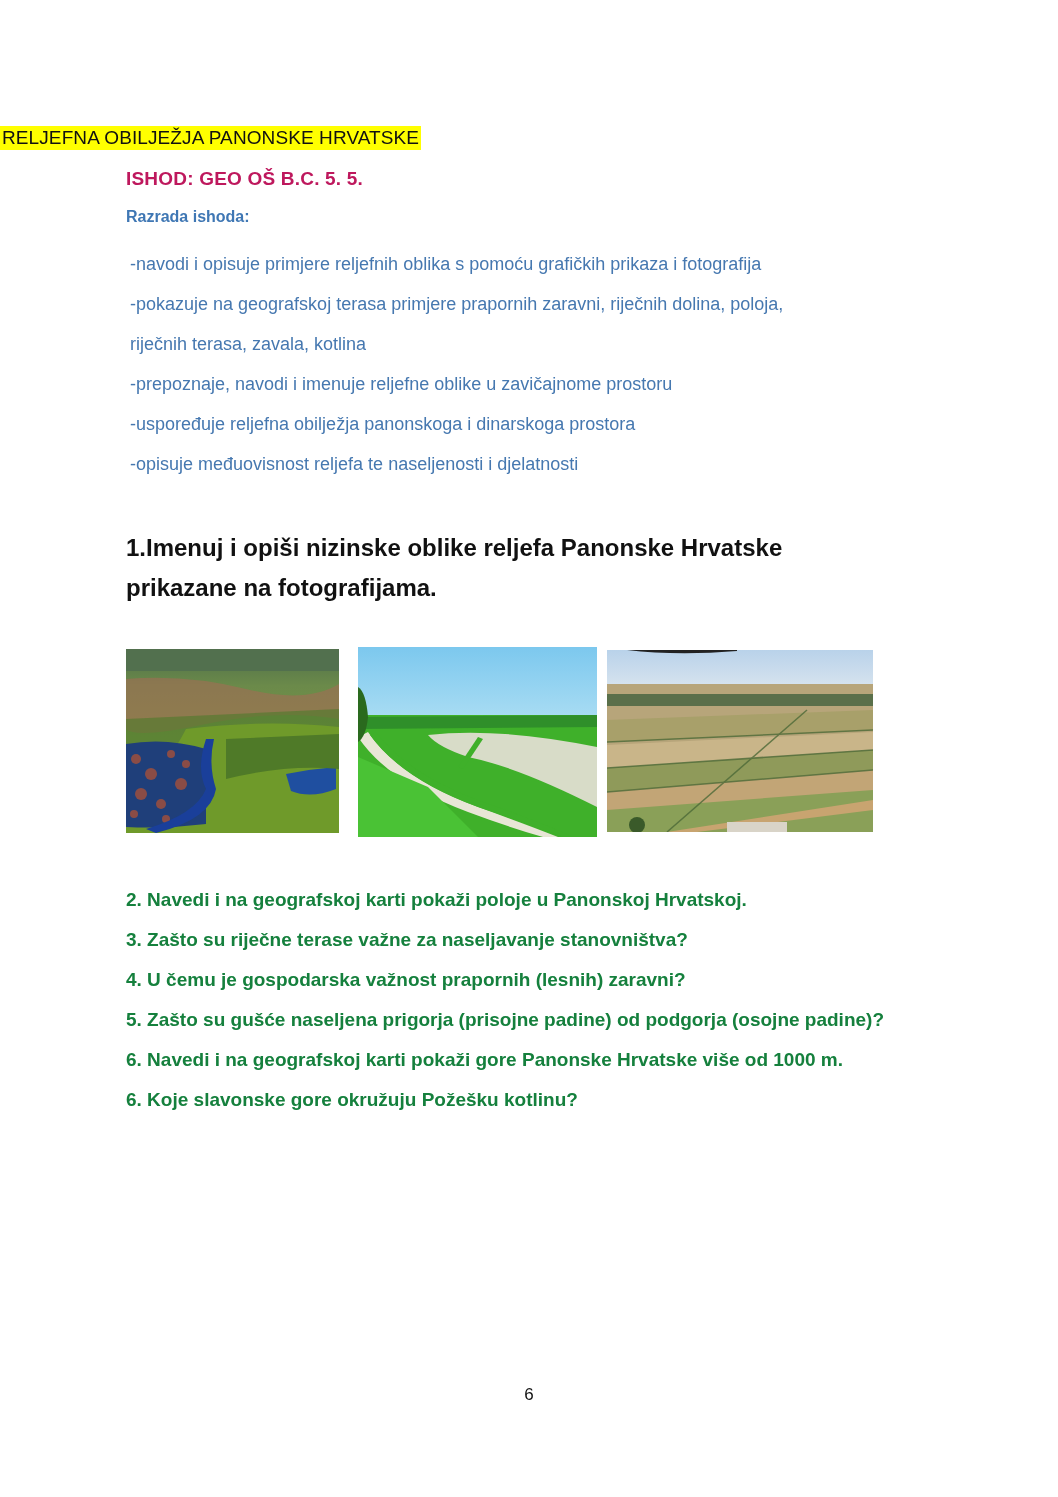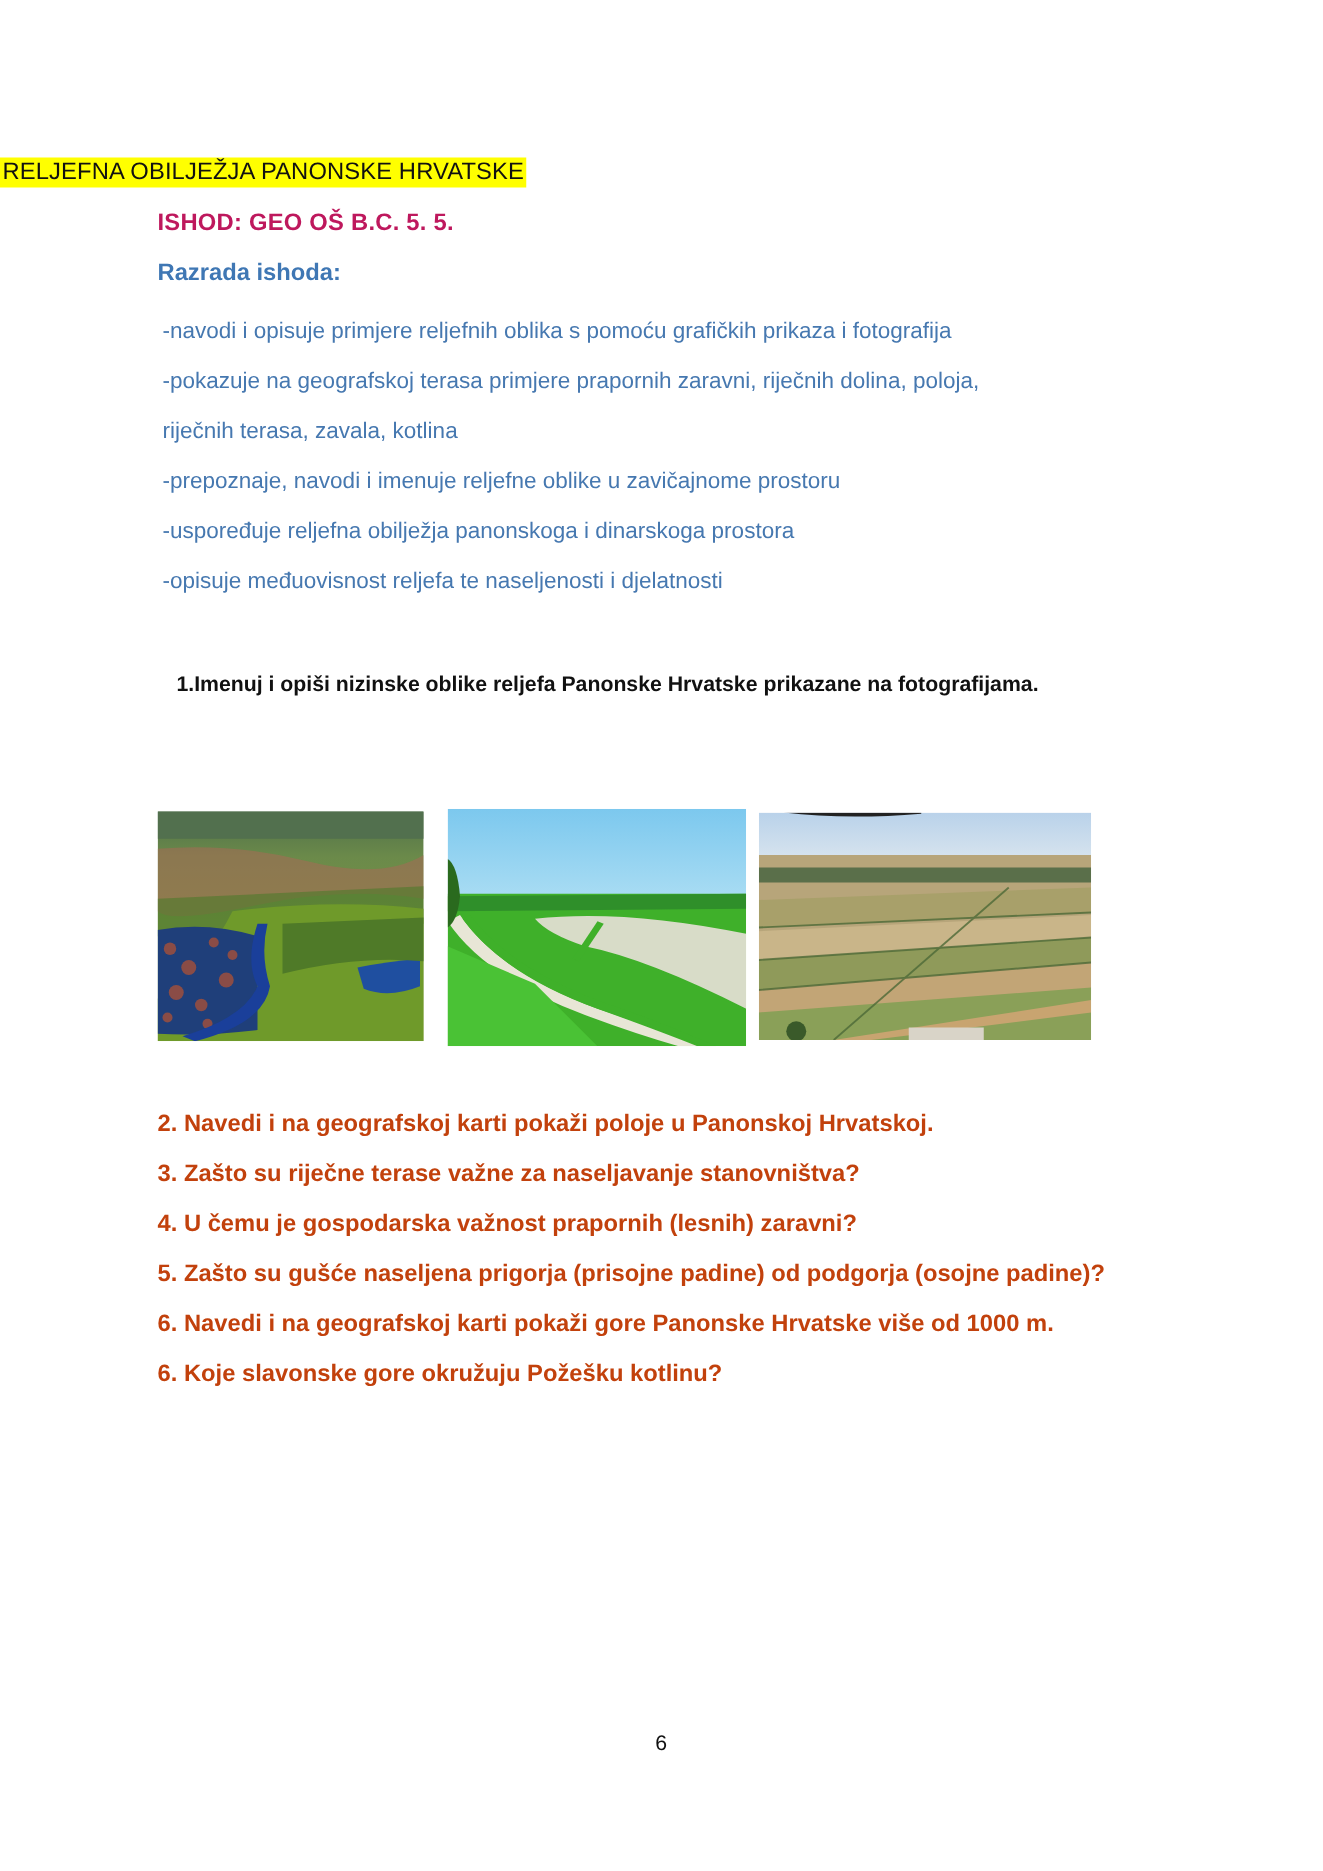--- a/index.html
+++ b/index.html
@@ -5,36 +5,36 @@
   html, body { margin: 0; padding: 0; background: #ffffff; }
   body { width: 1058px; height: 1497px; position: relative; overflow: hidden;
          font-family: "Liberation Sans", sans-serif; }
   .page { position: absolute; left: 0; top: 0; width: 1058px; height: 1497px; background: #fff; }
 
   .title-wrap { position: absolute; left: 0; width: 1058px; top: 126px; text-align: left; }
   .title { display: inline-block; background: #ffff00; color: #111; font-size: 19px;
            padding: 1px 2px; letter-spacing: 0.1px; }
 
   .outcome { position: absolute; left: 126px; top: 168px; color: #be185d; font-size: 19px; font-weight: bold; letter-spacing: 0.2px;}
-  .subhead { position: absolute; left: 126px; top: 208px; color: #3f77b4; font-size: 19px; font-weight: bold; }
+  .subhead { position: absolute; left: 126px; top: 208px; color: #3f77b4; font-size: 16px; font-weight: bold; }
 
   .bullets { position: absolute; left: 126px; top: 248px; margin: 4px; padding: 0; list-style: none; }
   .bullets li { color: #4678b0; font-size: 18px; height: 40px; line-height: 24px; white-space: nowrap; }
 
   .q1 { position: absolute; left: 126px; top: 528px; width: 720px; color: #111;
-        font-size: 17px; font-weight: bold; line-height: 40px; text-align: center; }
+        font-size: 24px; font-weight: bold; line-height: 40px; }
 
   .photo { position: absolute; overflow: hidden; }
   .photo svg { display: block; width: 100%; height: 100%; }
   .p1 { left: 126px; top: 649px; width: 213px; height: 184px; }
   .p2 { left: 358px; top: 647px; width: 239px; height: 190px; }
   .p3 { left: 607px; top: 650px; width: 266px; height: 182px; }
 
   .questions { position: absolute; left: 126px; top: 888px; margin: 0; padding: 0; list-style: none; }
-  .questions li { color: #c2410c; font-size: 19px; font-weight: bold; height: 40px; line-height: 24px; white-space: nowrap; }
+  .questions li { color: #15803d; font-size: 19px; font-weight: bold; height: 40px; line-height: 24px; white-space: nowrap; }
 
   .page-number { position: absolute; left: 0; width: 1058px; top: 1385px; text-align: center;
                  font-size: 17px; color: #111; }
 </style>
 </head>
 <body>
 
 <div class="page">
 
   <div class="title-wrap">

